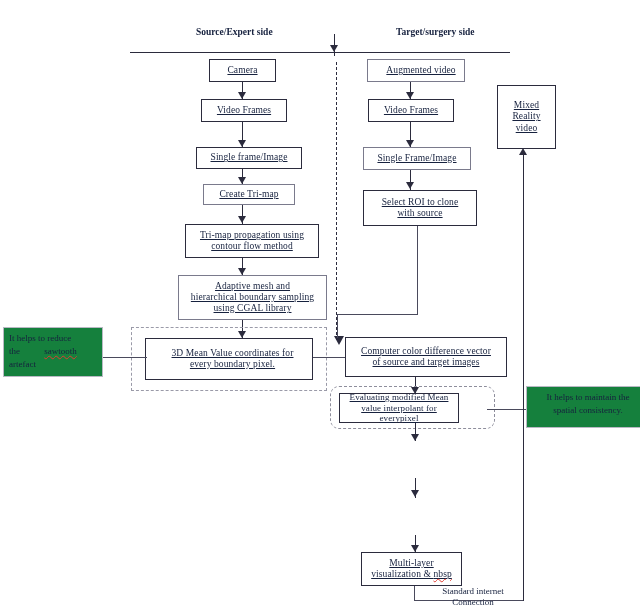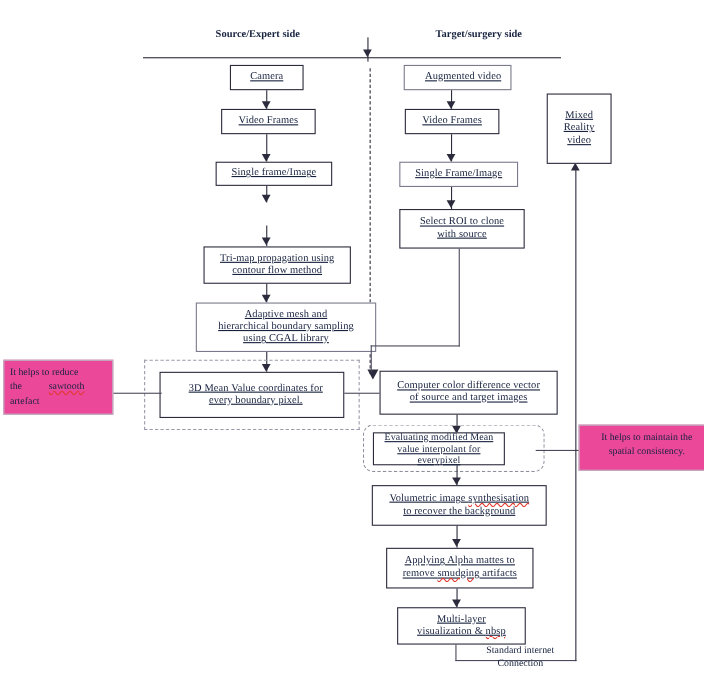--- a/index.html
+++ b/index.html
@@ -41,21 +41,21 @@
     background:#fff;
     display:flex;align-items:center;justify-content:center;
     font-size:10px;
     color:#16213e;
   }
   
   .note{
     position:absolute;
     box-sizing:border-box;
     border:1px solid #b9b9c4;
-    background:#ec4899;
+    background:#15803d;
     font-size:9px;
     color:#16213e;
     padding:4px 5px;
     line-height:1.45;
   }
   .note.left-note{text-align:justify;}
   .note.right-note{text-align:center;}
   .sp-err{
     text-decoration:underline;
     text-decoration-style:wavy;
@@ -133,33 +133,36 @@
   </div>
   <div class="ln v" style="left:242px;top:122px;height:25px;"></div>
   <div class="arrow down" style="left:238px;top:140px;"></div>
 
   <div class="node thick" style="left:196px;top:147px;width:106px;height:22px;">
     <span class="txt">Single frame/Image</span>
   </div>
   <div class="ln v" style="left:242px;top:169px;height:15px;"></div>
   <div class="arrow down" style="left:238px;top:177px;"></div>
 
+  <div class="node thin" style="left:203px;top:184px;width:92px;height:21px;">
+    <span class="txt">Create Tri-map</span>
+  </div>
   <div class="ln v" style="left:242px;top:205px;height:19px;"></div>
   <div class="arrow down" style="left:238px;top:216px;"></div>
 
   <div class="node thick" style="left:185px;top:224px;width:134px;height:34px;">
     <span class="txt">
       <span>Tri-map propagation using</span><br>
       <span>contour flow method</span>
     </span>
   </div>
   <div class="ln v" style="left:242px;top:258px;height:17px;"></div>
   <div class="arrow down" style="left:238px;top:268px;"></div>
 
-  <div class="node thin" style="left:178px;top:275px;width:164px;height:45px;">
+  <div class="node thin" style="left:178px;top:275px;width:149px;height:45px;">
     <span class="txt">
       <span>Adaptive mesh and</span><br>
       <span>hierarchical boundary sampling</span><br>
       <span>using CGAL library</span>
     </span>
   </div>
   <div class="ln v" style="left:242px;top:320px;height:18px;"></div>
   <div class="arrow down" style="left:238px;top:331px;"></div>
 
   <div class="group-dash" style="left:131px;top:327px;width:196px;height:64px;"></div>
@@ -230,39 +233,27 @@
       <span>Evaluating modified Mean</span><br>
       <span>value interpolant for everypixel</span>
     </span>
   </div>
 
   <div class="ln thinh" style="left:487px;top:409px;width:40px;"></div>
 
   <div class="ln v" style="left:415px;top:423px;height:18px;"></div>
   <div class="arrow down" style="left:411px;top:434px;"></div>
 
-  <div class="node thick" style="left:338px;top:441px;width:159px;height:37px;">
-    <span class="txt">
-      <span>Volumetric image </span><span class="sp-err">synthesisation</span><br>
-      <span>to recover the background</span>
-    </span>
-  </div>
   <div class="ln v" style="left:415px;top:478px;height:20px;"></div>
   <div class="arrow down" style="left:411px;top:490px;"></div>
 
-  <div class="node thick" style="left:351px;top:498px;width:134px;height:37px;">
-    <span class="txt">
-      <span>Applying Alpha mattes to</span><br>
-      <span>remove </span><span class="sp-err">smudging</span><span> artifacts</span>
-    </span>
-  </div>
   <div class="ln v" style="left:415px;top:535px;height:17px;"></div>
   <div class="arrow down" style="left:411px;top:545px;"></div>
 
-  <div class="node thick" style="left:361px;top:552px;width:117px;height:34px;">
+  <div class="node thick" style="left:361px;top:552px;width:101px;height:34px;">
     <span class="txt">
       <span>Multi-layer</span><br>
       <span>visualization &amp; </span><span class="sp-err">nbsp</span>
     </span>
   </div>
 
   <div class="ln thinv" style="left:414px;top:586px;height:15px;"></div>
   <div class="ln thinh" style="left:414px;top:600px;width:110px;"></div>
   <div class="ln v" style="left:523px;top:152px;height:449px;"></div>
   <div class="arrow up" style="left:519px;top:148px;"></div>

